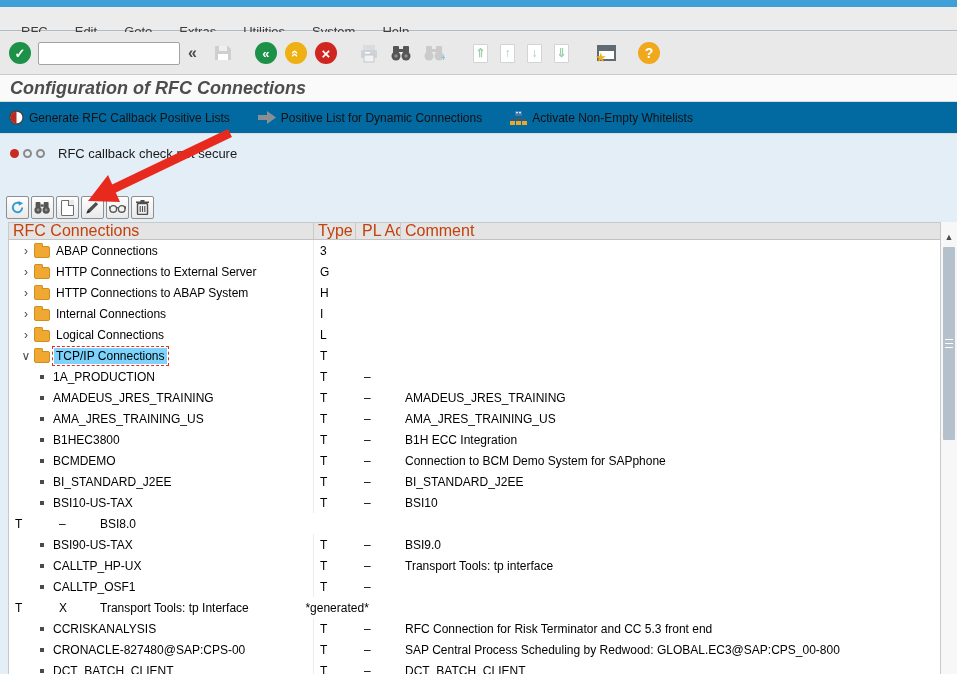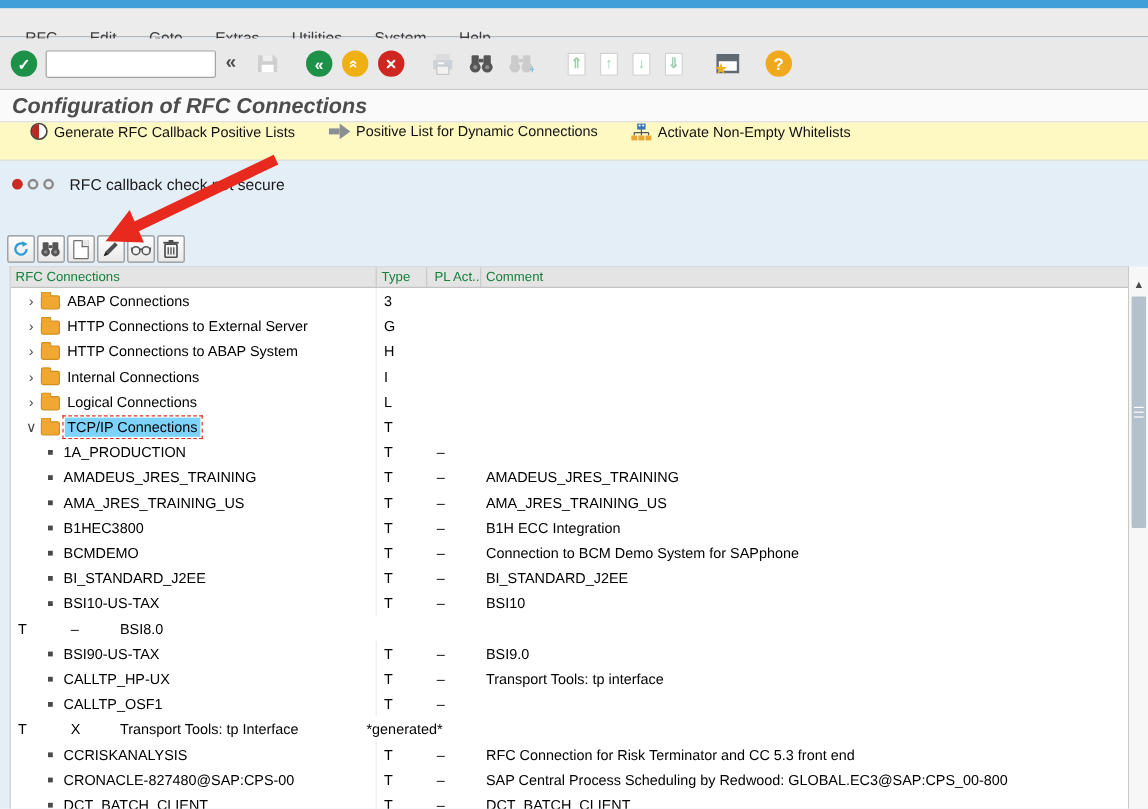--- a/index.html
+++ b/index.html
@@ -55,22 +55,22 @@
   .titlebar {
     position:absolute; top:75px; left:0; right:0; height:27px;
     background:#fafafa; border-bottom:1px solid #dadada;
     display:flex; align-items:center; padding-left:10px;
     font-size:18px; font-weight:bold; font-style:italic; color:#4d4d4d;
   }
 
   
   .apptoolbar {
     position:absolute; top:102px; left:0; right:0; height:32px;
-    background:#fef9c3; border-bottom:1px solid #d9dee2;
-    display:flex; align-items:flex-start; padding-left:25px; gap:28px;
+    background:#0369a1; border-bottom:1px solid #d9dee2;
+    display:flex; align-items:center; padding-left:9px; gap:28px;
   }
   .app-btn { display:flex; align-items:center; gap:5px; font-size:12px; color:#111; cursor:default; }
 
   
   .message-strip { position:absolute; top:146px; left:10px; display:flex; align-items:center; gap:4px; }
   .light { width:9px; height:9px; border-radius:50%; flex:0 0 auto; }
   .light.on-red { background:#c92a22; }
   .light.off { background:transparent; border:2px solid #8a8a8a; width:9px; height:9px; }
   .message-text { margin-left:9px; font-size:13px; color:#1a1a1a; }
 
@@ -83,21 +83,21 @@
   }
   .create-page { width:13px; height:16px; background:#fff; border:1px solid #6e6e6e; border-radius:1px; position:relative; }
   .create-page::before { content:""; position:absolute; top:-1px; right:-1px; width:5px; height:5px;
     background:#e9e9e9; border-left:1px solid #6e6e6e; border-bottom:1px solid #6e6e6e; }
 
   
   .tablewrap {
     position:absolute; top:222px; left:8px; right:16px; bottom:0;
     background:#fff; border:1px solid #c9c9c9; border-bottom:none;
   }
-  .thead { height:17px; background:#e4e4e4; border-bottom:1px solid #c2c2c2; display:flex; font-size:11px; color:#15803d; }
+  .thead { height:17px; background:#e4e4e4; border-bottom:1px solid #c2c2c2; display:flex; font-size:16px; color:#c2410c; }
   .thead > div { display:flex; align-items:center; padding-left:4px; border-right:1px solid #c9c9c9; overflow:hidden; white-space:nowrap; }
   .c1 { width:305px; } .c2 { width:42px; } .c3 { width:45px; } .c4 { flex:1; border-right:none !important; }
   .thead .c3 { padding-left:6px; }
 
   .tbody { font-size:12px; color:#000; }
   .trow { height:21px; display:flex; align-items:center; }
   .trow > div { height:100%; display:flex; align-items:center; overflow:hidden; white-space:nowrap; }
   .trow .c1 { border-right:1px solid #ececec; }
   .trow .c2 { padding-left:6px; }
   .trow .c3 { padding-left:8px; }

